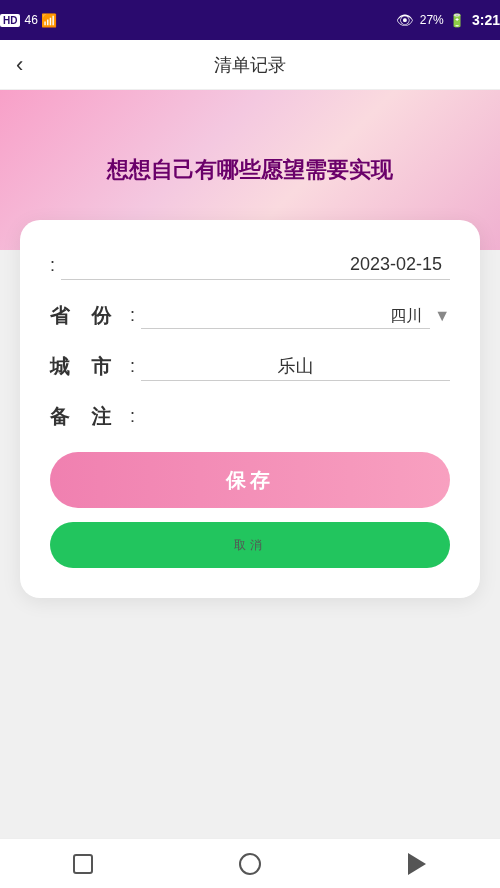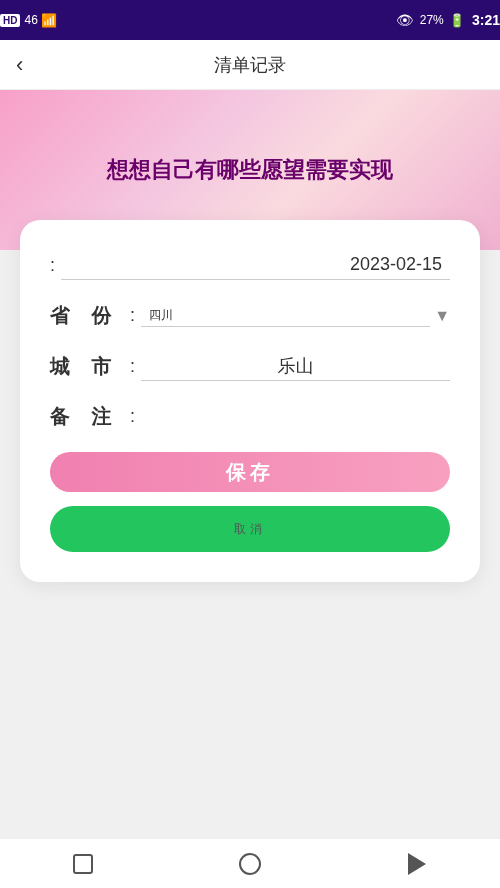--- a/index.html
+++ b/index.html
@@ -116,40 +116,40 @@
     .form-value.active-border {
       border-bottom: 2px solid #4bc8d0;
     }
     .province-row {
       display: flex;
       align-items: center;
       flex: 1;
     }
     .province-value {
       flex: 1;
-      font-size: 12px;
+      font-size: 16px;
       color: #333;
       border: none;
       border-bottom: 1.5px solid #ccc;
       padding: 4px 8px;
       outline: none;
       background: transparent;
       appearance: none;
-      text-align: left;
+      text-align: right;
     }
     .dropdown-arrow {
       font-size: 16px;
       color: #888;
       margin-left: 4px;
     }
 
     
     .btn-save {
       width: 100%;
-      height: 40px;
+      height: 56px;
       background: linear-gradient(90deg, #f080b0, #f8a0c0);
       border: none;
       border-radius: 30px;
       color: white;
       font-size: 20px;
       font-weight: 600;
       cursor: pointer;
       margin-bottom: 14px;
       letter-spacing: 4px;
     }

